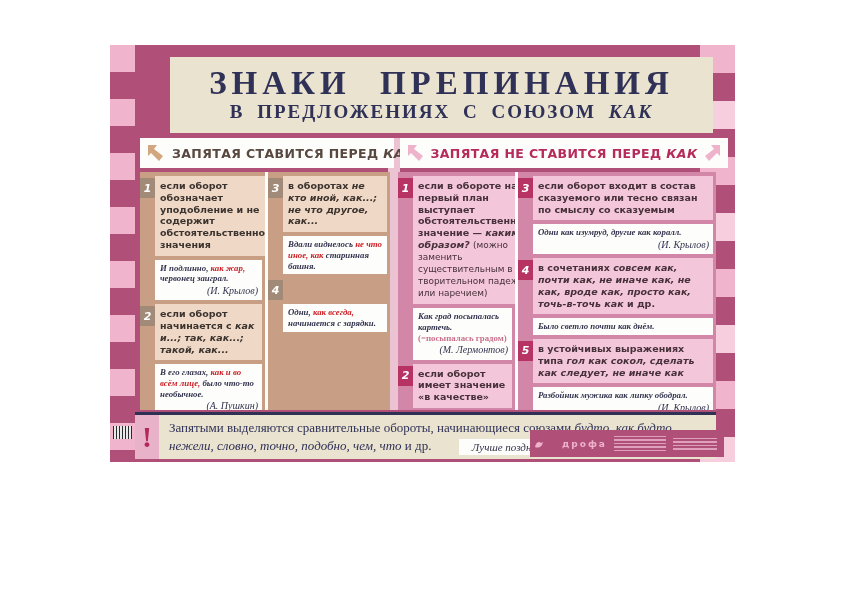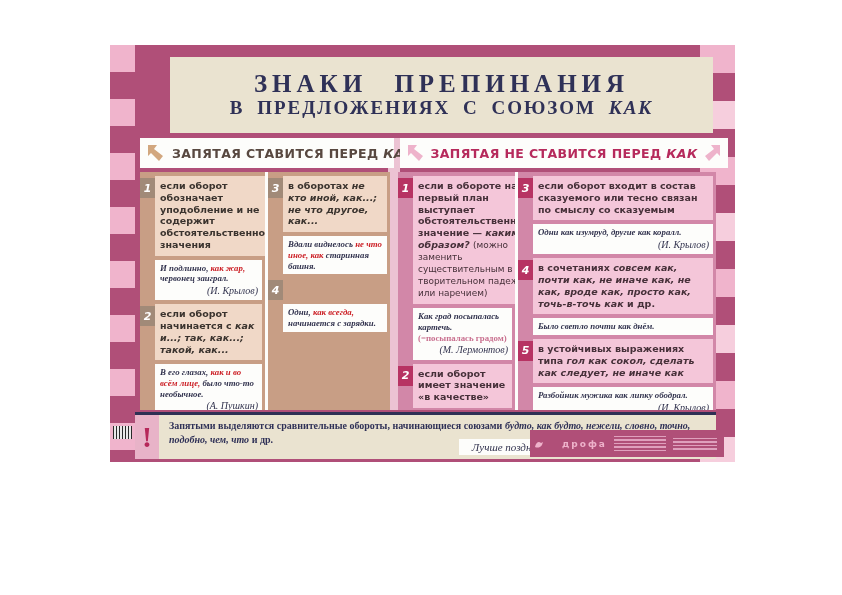--- a/index.html
+++ b/index.html
@@ -21,21 +21,21 @@
     right:0;width:35px;
     background:repeating-linear-gradient(180deg,#f0b4cc 0 28px,#b04f78 28px 56px,#f6cedd 56px 84px,#b04f78 84px 112px);
   }
   
   .title-block{
     position:absolute;left:60px;top:12px;width:543px;height:76px;
     background:#eae3d0;color:#2f3157;text-align:center;z-index:2;
     font-family:"Liberation Serif",serif;font-weight:bold;
     display:flex;flex-direction:column;justify-content:center;gap:2px;
   }
-  .title-l1{font-size:25px;letter-spacing:5px;word-spacing:16px;line-height:1;}
+  .title-l1{font-size:33px;letter-spacing:5px;word-spacing:16px;line-height:1;}
   .title-l2{font-size:19px;letter-spacing:2px;word-spacing:6px;line-height:1.1;}
   
   .hdr{
     position:absolute;top:93px;height:30px;background:#fdfdfb;z-index:3;
     display:flex;align-items:center;font-weight:700;font-size:12.5px;letter-spacing:.4px;
   }
   .hdr.lft{left:30px;width:248px;color:#584840;padding-left:6px;gap:6px;}
   .hdr.rgt{left:290px;width:316px;color:#b62a5c;justify-content:space-between;padding:0 6px;}
   .hdr .txt{white-space:nowrap;}
   .arrow{width:20px;height:18px;flex:0 0 auto;}
@@ -83,22 +83,22 @@
   .footer{
     position:absolute;left:25px;top:367px;width:581px;height:44px;z-index:4;
     display:flex;border-top:3px solid #2e3054;
   }
   .bang-cell{
     width:24px;background:#e8b3c8;color:#b6285a;display:flex;align-items:center;justify-content:center;
     font-family:"Liberation Serif",serif;font-weight:bold;font-size:30px;line-height:1;
   }
   .note-cell{flex:1;background:#eae3d0;position:relative;padding:4px 8px 2px 10px;}
   .note{
-    font-family:"Liberation Serif",serif;font-weight:bold;color:#2f3157;
-    font-size:10px;line-height:1.35;max-width:545px;
+    font-family:"Liberation Serif",serif;font-weight:normal;color:#2f3157;
+    font-size:13px;line-height:1.35;max-width:545px;
   }
   .foot-example{
     position:absolute;left:300px;top:24px;width:205px;height:16px;background:#fdfdfb;
     font-family:"Liberation Serif",serif;font-size:11px;color:#33344f;
     display:flex;align-items:center;justify-content:center;white-space:nowrap;
   }
   
   .publisher{
     position:absolute;left:420px;top:385px;width:186px;height:27px;background:#b04f78;z-index:5;
     display:flex;align-items:center;gap:7px;padding:0 4px;

